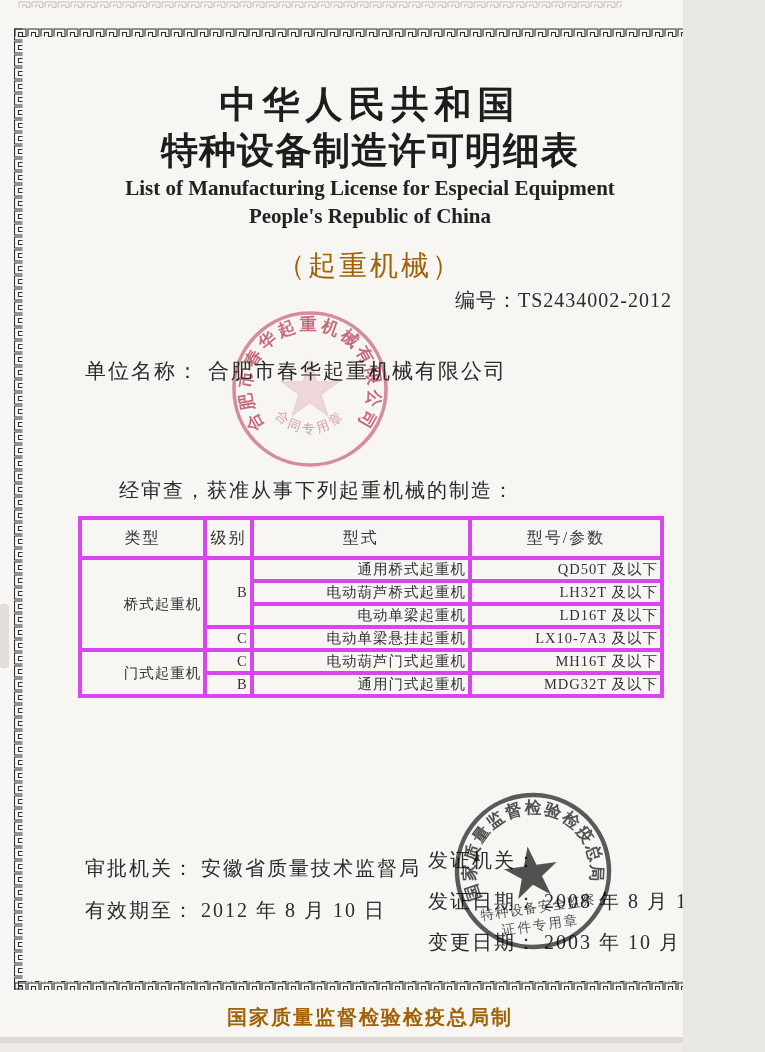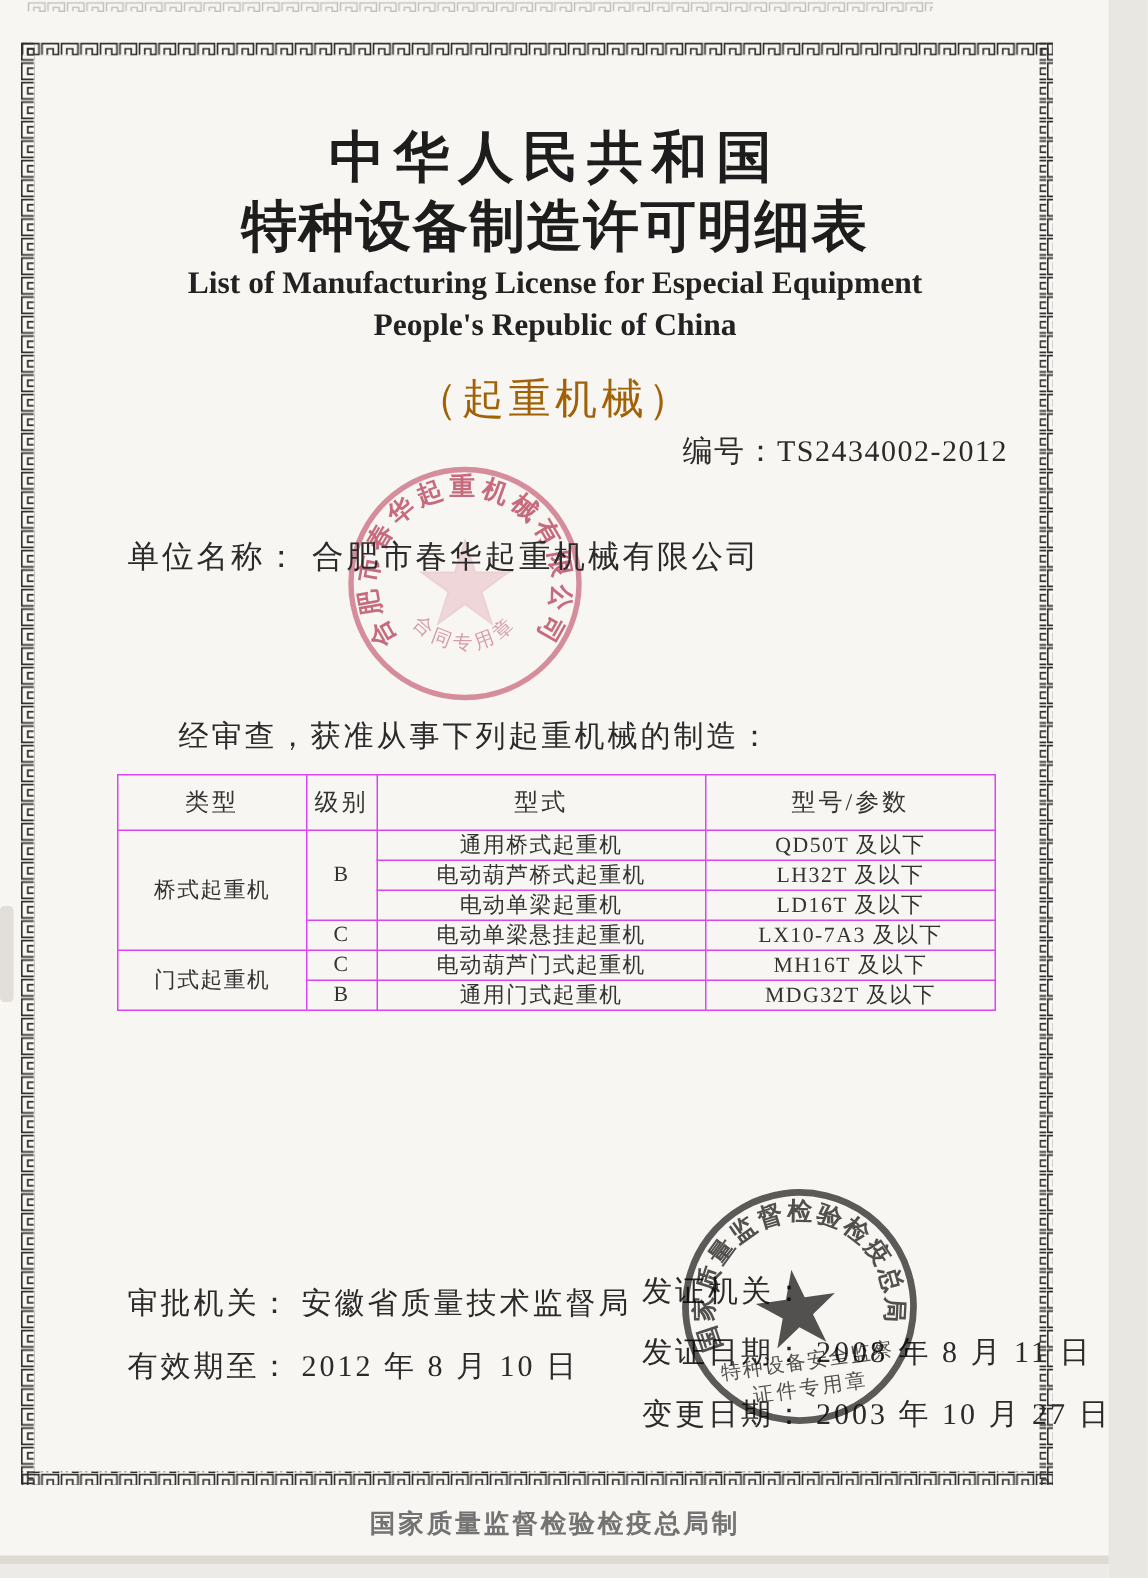--- a/index.html
+++ b/index.html
@@ -1,18 +1,18 @@
 <!DOCTYPE html>
 <html><head>
 <meta charset="utf-8">
 <style>
   html,body{margin:0;padding:0;background:#e9e7e2;}
   .page{
     position:relative;
-    width:739px;height:1052px;
+    width:683px;height:1052px;
     background:#f8f6f2;
     overflow:hidden;
     font-family:"Liberation Serif","DejaVu Serif",serif;
     color:#2b2b2b;
   }
   
   .frame-svg{position:absolute;left:14px;top:28px;z-index:0;}
   .artifact-top{position:absolute;left:18px;top:1px;opacity:.5;z-index:0;}
   .edge-shadow-1{position:absolute;left:0;top:1037px;width:765px;height:6px;background:#d6d2cb;opacity:.75;}
   .edge-shadow-2{position:absolute;left:0;top:1043px;width:765px;height:9px;background:#ecebe7;}
@@ -27,34 +27,34 @@
   .serial{position:absolute;left:455px;top:287px;font-size:20px;z-index:2;letter-spacing:1px;}
   
   .field-line{position:absolute;font-size:21px;letter-spacing:2px;z-index:2;white-space:nowrap;}
   .field-line .val{margin-left:8px;}
   .line-name{left:85px;top:357px;}
   .line-addr{left:85px;top:404px;}
   .note-line{position:absolute;left:119px;top:477px;font-size:20px;letter-spacing:2px;z-index:2;}
   
   .lic-table{position:absolute;left:78px;top:516px;width:586px;border-collapse:collapse;z-index:2;
              font-family:"Liberation Serif","DejaVu Serif",serif;}
-  .lic-table th,.lic-table td{border:1px solid #d946ef;text-align:center;color:#333;}
+  .lic-table th,.lic-table td{border:4px solid #d946ef;text-align:center;color:#333;}
   .lic-table th{font-size:16px;font-weight:normal;height:34px;letter-spacing:2px;}
-  .lic-table td{font-size:14.5px;height:19px;padding:0 2px;letter-spacing:1px;}
+  .lic-table td{font-size:14.5px;height:19px;padding:0 2px;letter-spacing:1px;text-align:right;}
   
   .bl-1{left:85px;top:855px;font-size:20px;}
   .bl-2{left:85px;top:897px;font-size:20px;}
   .br-1{left:428px;top:847px;font-size:20px;}
   .br-2{left:428px;top:888px;font-size:20px;}
   .br-3{left:428px;top:929px;font-size:20px;}
   .bfield{position:absolute;letter-spacing:2px;z-index:2;white-space:nowrap;}
   .bfield .val{margin-left:6px;}
   
   .doc-footer{position:absolute;left:0;top:1004px;width:740px;text-align:center;
-              font-size:17px;font-weight:600;letter-spacing:2px;color:#737373;z-index:2;}
+              font-size:20px;font-weight:600;letter-spacing:2px;color:#a16207;z-index:2;}
   
   .stamp{position:absolute;mix-blend-mode:multiply;}
   .stamp-red{left:228px;top:307px;z-index:1;}
   .stamp-black{left:448px;top:786px;z-index:3;}
 </style>
 </head>
 <body>
 
 <div class="page">
 

